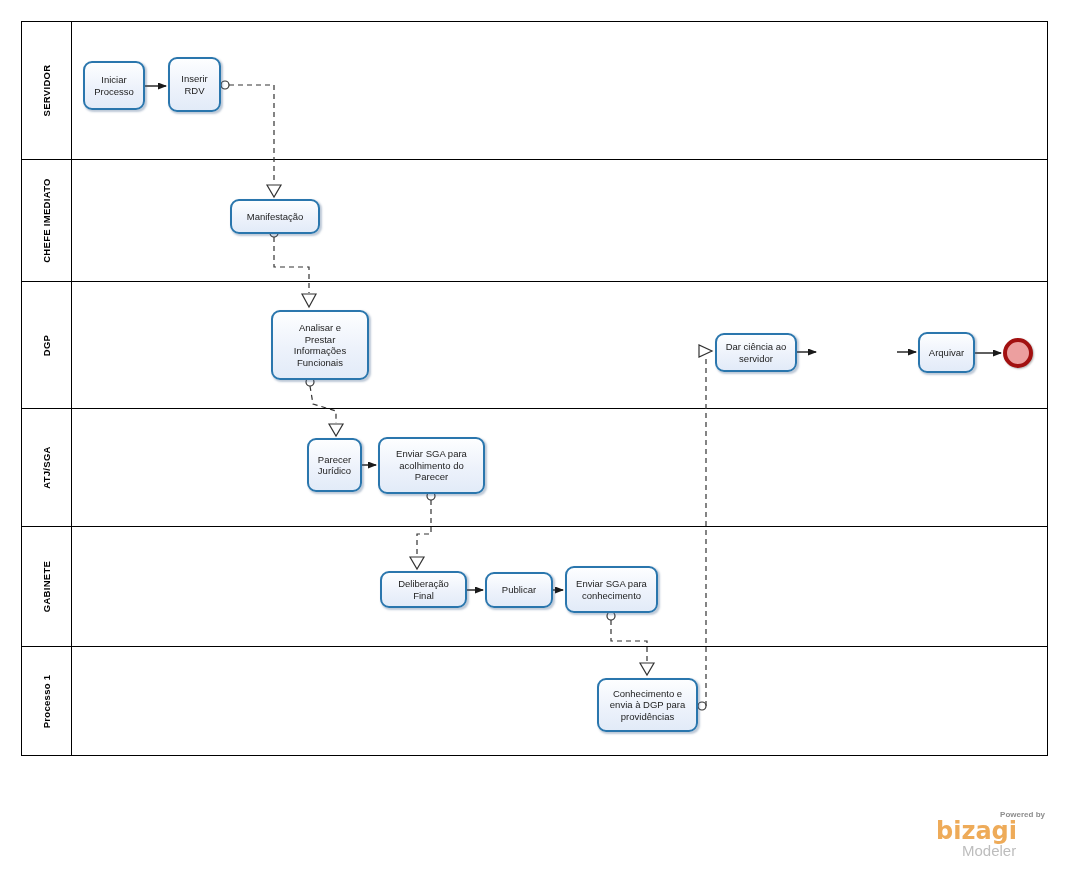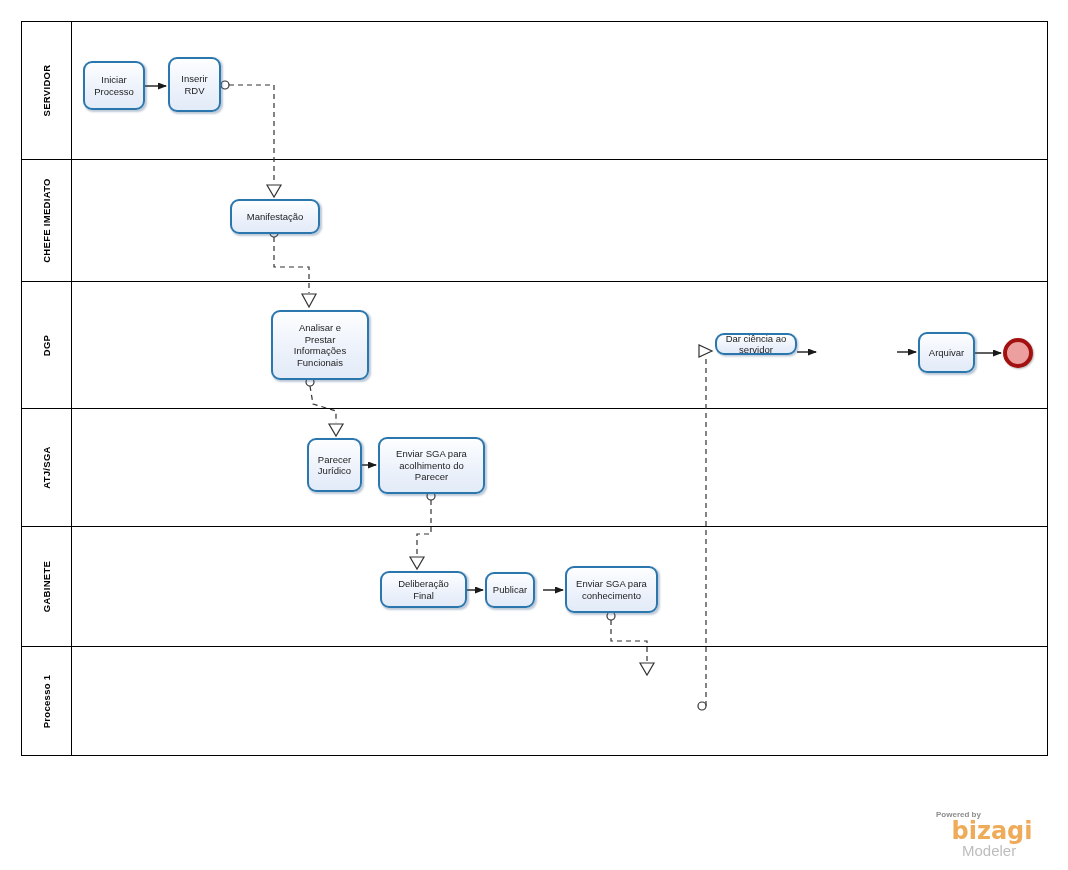--- a/index.html
+++ b/index.html
@@ -45,23 +45,23 @@
     white-space:pre-line; padding:1px;
   }
   .end-event {
     position:absolute; z-index:3; width:30px; height:30px; border-radius:50%;
     border:4px solid #a21010; background:#ec9f9f;
     box-shadow:1px 1px 2px rgba(0,0,0,.3);
   }
 
   
   .logo { position:absolute; left:936px; top:810px; width:112px; z-index:3; }
-  .logo .powered { font-size:8px; font-weight:bold; color:#8d8d8d; padding-right:3px; }
+  .logo .powered { text-align:right; font-size:8px; font-weight:bold; color:#8d8d8d; padding-right:3px; }
   .logo .brand {
-    text-align:center; font-size:24px; font-weight:bold; color:#eeab59;
+    text-align:left; font-size:24px; font-weight:bold; color:#eeab59;
     line-height:25px; letter-spacing:0; font-family:"DejaVu Sans", sans-serif;
   }
   .logo .product { font-size:15px; color:#bdbdbd; padding-left:26px; margin-top:-2px; }
 </style>
 </head>
 <body>
 
 <div class="stage">
 
   <div class="pool">
@@ -149,43 +149,46 @@
   <div class="task" style="left:168px; top:57px; width:53px; height:55px">Inserir
 RDV</div>
 
   <div class="task" style="left:230px; top:199px; width:90px; height:35px">Manifestação</div>
 
   <div class="task" style="left:271px; top:310px; width:98px; height:70px">Analisar e
 Prestar
 Informações
 Funcionais</div>
 
-  <div class="task" style="left:715px; top:333px; width:82px; height:22px">Dar ciência ao
+  <div class="task" style="left:715px; top:333px; width:82px; height:39px">Dar ciência ao
 servidor</div>
 
 
   <div class="task" style="left:918px; top:332px; width:57px; height:41px">Arquivar</div>
 
   <div class="end-event" style="left:1003px; top:338px"></div>
 
   <div class="task" style="left:307px; top:438px; width:55px; height:54px">Parecer
 Jurídico</div>
 
   <div class="task" style="left:378px; top:437px; width:107px; height:57px">Enviar SGA para
 acolhimento do
 Parecer</div>
 
   <div class="task" style="left:380px; top:571px; width:87px; height:37px">Deliberação
 Final</div>
 
-  <div class="task" style="left:485px; top:572px; width:50px; height:36px">Publicar</div>
+  <div class="task" style="left:485px; top:572px; width:68px; height:36px">Publicar</div>
 
   <div class="task" style="left:565px; top:566px; width:93px; height:47px">Enviar SGA para
 conhecimento</div>
 
+  <div class="task" style="left:597px; top:678px; width:101px; height:54px">Conhecimento e
+envia à DGP para
+providências</div>
 
   <div class="logo">
     <div class="powered">Powered by</div>
     <div class="brand">bizagi</div>
     <div class="product">Modeler</div>
   </div>
 
 </div>
 
 </body></html>

